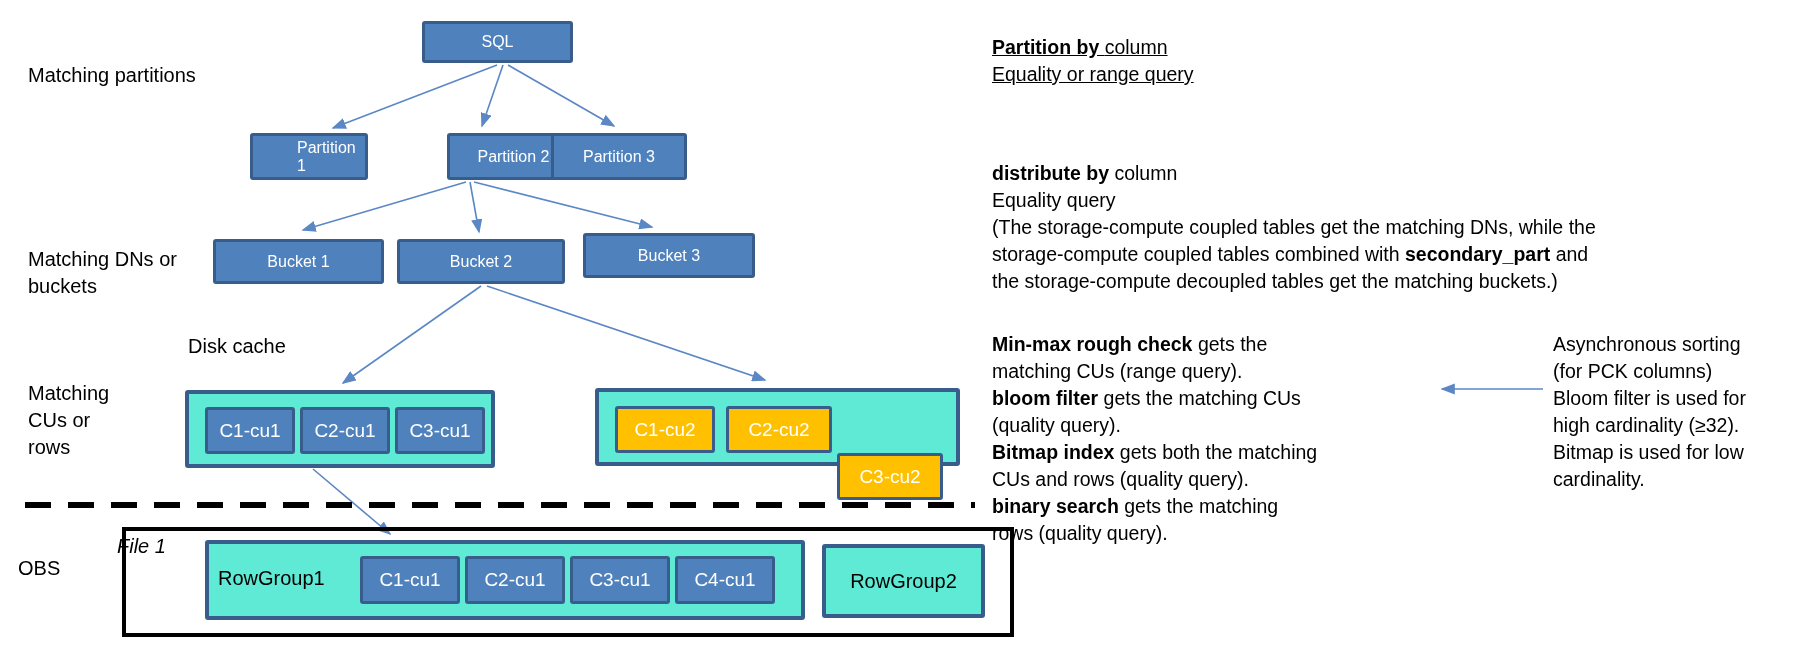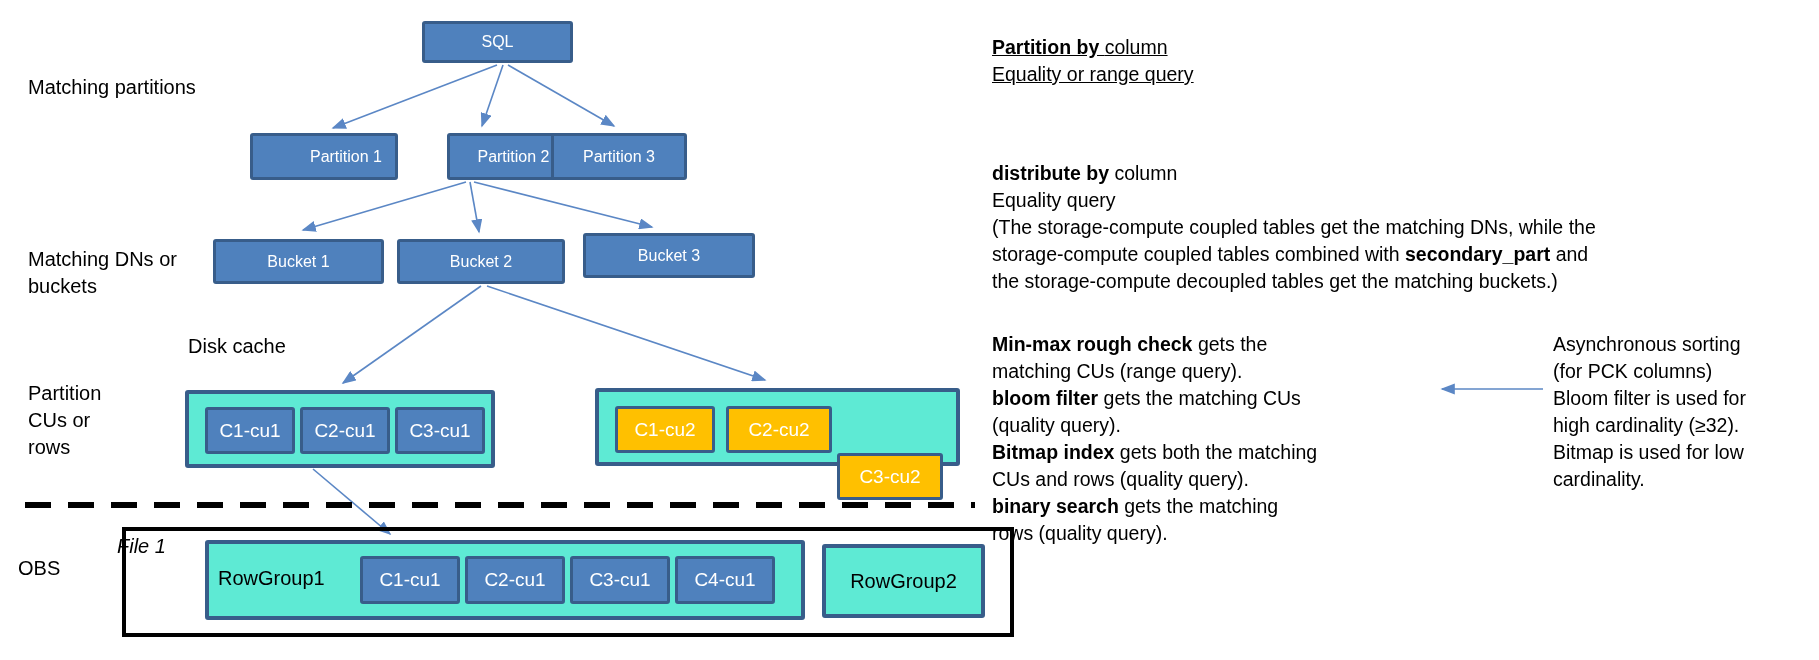--- a/index.html
+++ b/index.html
@@ -39,29 +39,29 @@
       <line x1="466" y1="182" x2="303" y2="230" marker-end="url(#ah)"></line>
       <line x1="470" y1="182" x2="479" y2="232" marker-end="url(#ah)"></line>
       <line x1="474" y1="182" x2="652" y2="227" marker-end="url(#ah)"></line>
       <line x1="481" y1="286" x2="343" y2="383" marker-end="url(#ah)"></line>
       <line x1="487" y1="286" x2="765" y2="380" marker-end="url(#ah)"></line>
       <line x1="313" y1="469" x2="390" y2="534" marker-end="url(#ah)"></line>
       <line x1="1543" y1="389" x2="1442" y2="389" marker-end="url(#ah)"></line>
     </g>
   </svg>
 
-  <div class="lbl" style="left:28px;top:74px;">Matching partitions</div>
+  <div class="lbl" style="left:28px;top:62px;">Matching partitions</div>
   <div class="lbl" style="left:28px;top:246px;"><span>Matching DNs or</span><br><span>buckets</span></div>
-  <div class="lbl" style="left:28px;top:380px;"><span>Partition</span><br><span>CUs or</span><br><span>rows</span></div>
+  <div class="lbl" style="left:28px;top:380px;"><span>Matching</span><br><span>CUs or</span><br><span>rows</span></div>
   <div class="lbl" style="left:18px;top:555px;">OBS</div>
   <div class="lbl" style="left:188px;top:333px;">Disk cache</div>
 
   <div class="node" style="left:422px;top:21px;width:151px;height:42px;">SQL</div>
 
-  <div class="node" style="left:250px;top:133px;width:148px;height:47px;padding-left:44px;">Partition 1</div>
+  <div class="node" style="left:250px;top:133px;width:118px;height:47px;padding-left:44px;">Partition 1</div>
   <div class="node" style="left:403px;top:133px;width:133px;height:47px;margin-left:44px;">Partition 2</div>
   <div class="node" style="left:551px;top:133px;width:136px;height:47px;">Partition 3</div>
 
   <div class="node" style="left:213px;top:239px;width:171px;height:45px;">Bucket 1</div>
   <div class="node" style="left:397px;top:239px;width:168px;height:45px;">Bucket 2</div>
   <div class="node" style="left:583px;top:233px;width:172px;height:45px;">Bucket 3</div>
 
   <div class="container" style="left:185px;top:390px;width:310px;height:78px;"></div>
   <div class="node cucell" style="left:205px;top:407px;width:90px;height:47px;">C1-cu1</div>
   <div class="node cucell" style="left:300px;top:407px;width:90px;height:47px;">C2-cu1</div>

